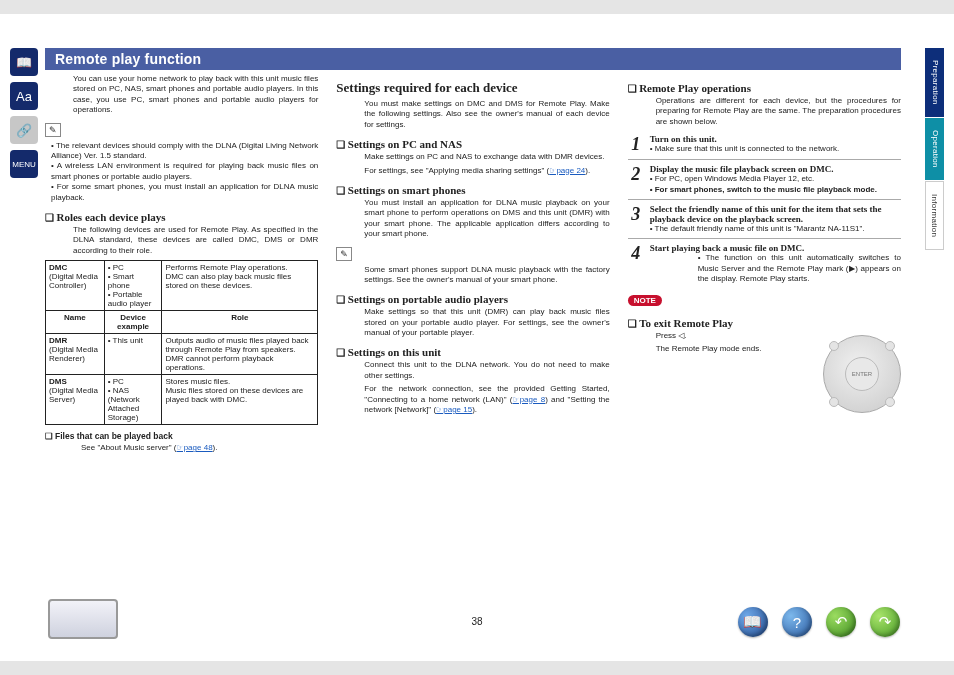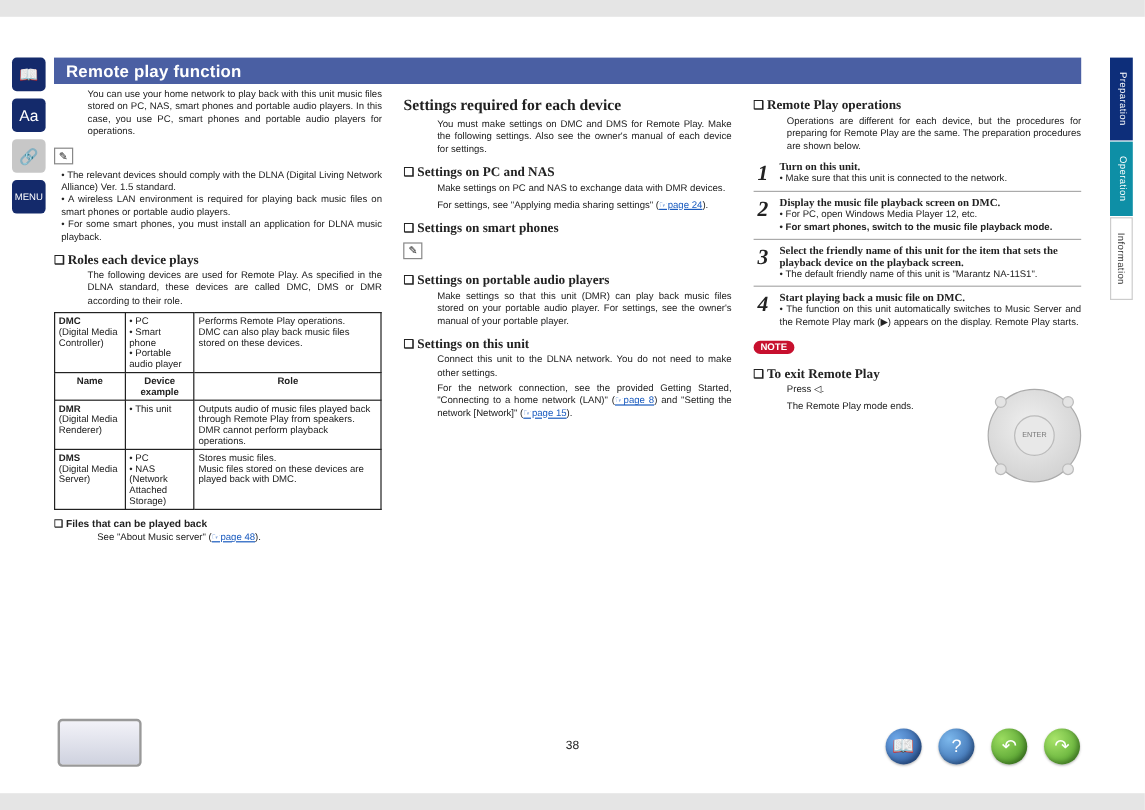--- a/index.html
+++ b/index.html
@@ -158,21 +158,23 @@
       <h2>Settings required for each device</h2>
       <p>You must make settings on DMC and DMS for Remote Play. Make the following settings. Also see the owner's manual of each device for settings.</p>
 
       <h3>Settings on PC and NAS</h3>
       <p>Make settings on PC and NAS to exchange data with DMR devices.</p>
       <p>
         <span>For settings, see "Applying media sharing settings" (</span><a class="link">☞page 24</a><span>).</span>
       </p>
 
       <h3>Settings on smart phones</h3>
+      <p>You must install an application for DLNA music playback on your smart phone to perform operations on DMS and this unit (DMR) with your smart phone. The applicable application differs according to your smart phone.</p>
       <div class="noteicon">✎</div>
+      <p>Some smart phones support DLNA music playback with the factory settings. See the owner's manual of your smart phone.</p>
 
       <h3>Settings on portable audio players</h3>
       <p>Make settings so that this unit (DMR) can play back music files stored on your portable audio player. For settings, see the owner's manual of your portable player.</p>
 
       <h3>Settings on this unit</h3>
       <p>Connect this unit to the DLNA network. You do not need to make other settings.</p>
       <p>
         <span>For the network connection, see the provided Getting Started, "Connecting to a home network (LAN)" (</span><a class="link">☞page 8</a><span>) and "Setting the network [Network]" (</span><a class="link">☞page 15</a><span>).</span>
       </p>
     </div>
@@ -189,21 +191,21 @@
           <div class="step">
             <div class="num">2</div>
             <div class="body"><b>Display the music file playback screen on DMC.</b><div style="font-size: 8px; line-height: 1.3; text-align: justify;">• For PC, open Windows Media Player 12, etc.</div><div style="font-size: 8px; line-height: 1.3; text-align: justify; font-weight: bold;">• For smart phones, switch to the music file playback mode.</div></div>
           </div>
           <div class="step">
             <div class="num">3</div>
             <div class="body"><b>Select the friendly name of this unit for the item that sets the playback device on the playback screen.</b><div style="font-size: 8px; line-height: 1.3; text-align: justify;">• The default friendly name of this unit is "Marantz NA-11S1".</div></div>
           </div>
           <div class="step">
             <div class="num">4</div>
-            <div class="body"><b>Start playing back a music file on DMC.</b><div style="font-size: 8px; line-height: 1.3; text-align: justify;">• The function on this unit automatically switches to Music Server and the Remote Play mark (▶) appears on the display. Remote Play starts.</div></div>
+            <div class="body"><b>Start playing back a music file on DMC.</b><div style="font-size: 8px; line-height: 1.3; text-align: justify; margin-left: 48px;">• The function on this unit automatically switches to Music Server and the Remote Play mark (▶) appears on the display. Remote Play starts.</div></div>
           </div>
         </div>
 
       <div class="notebadge">NOTE</div>
 
       <h3>To exit Remote Play</h3>
       <div style="display:flex; gap:8px;">
         <div style="flex:1">
           <p>Press ◁.</p>
           <p>The Remote Play mode ends.</p>

